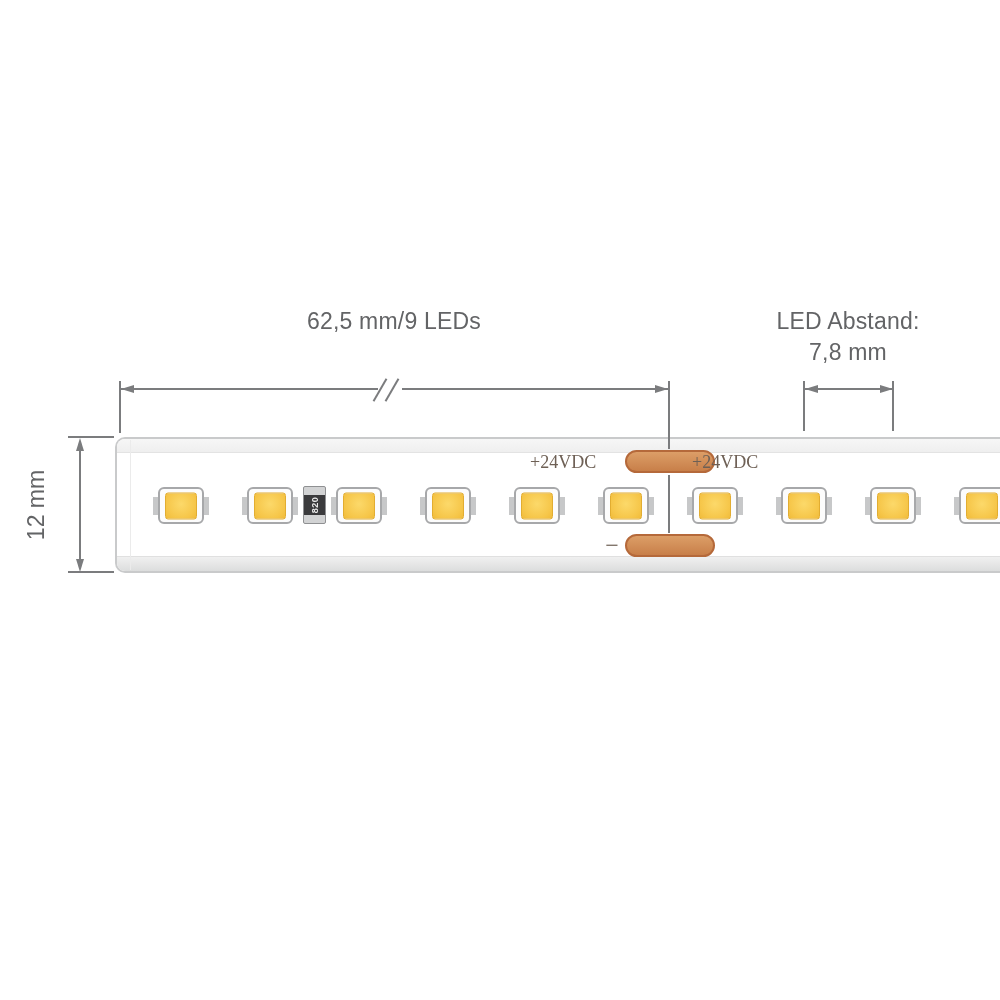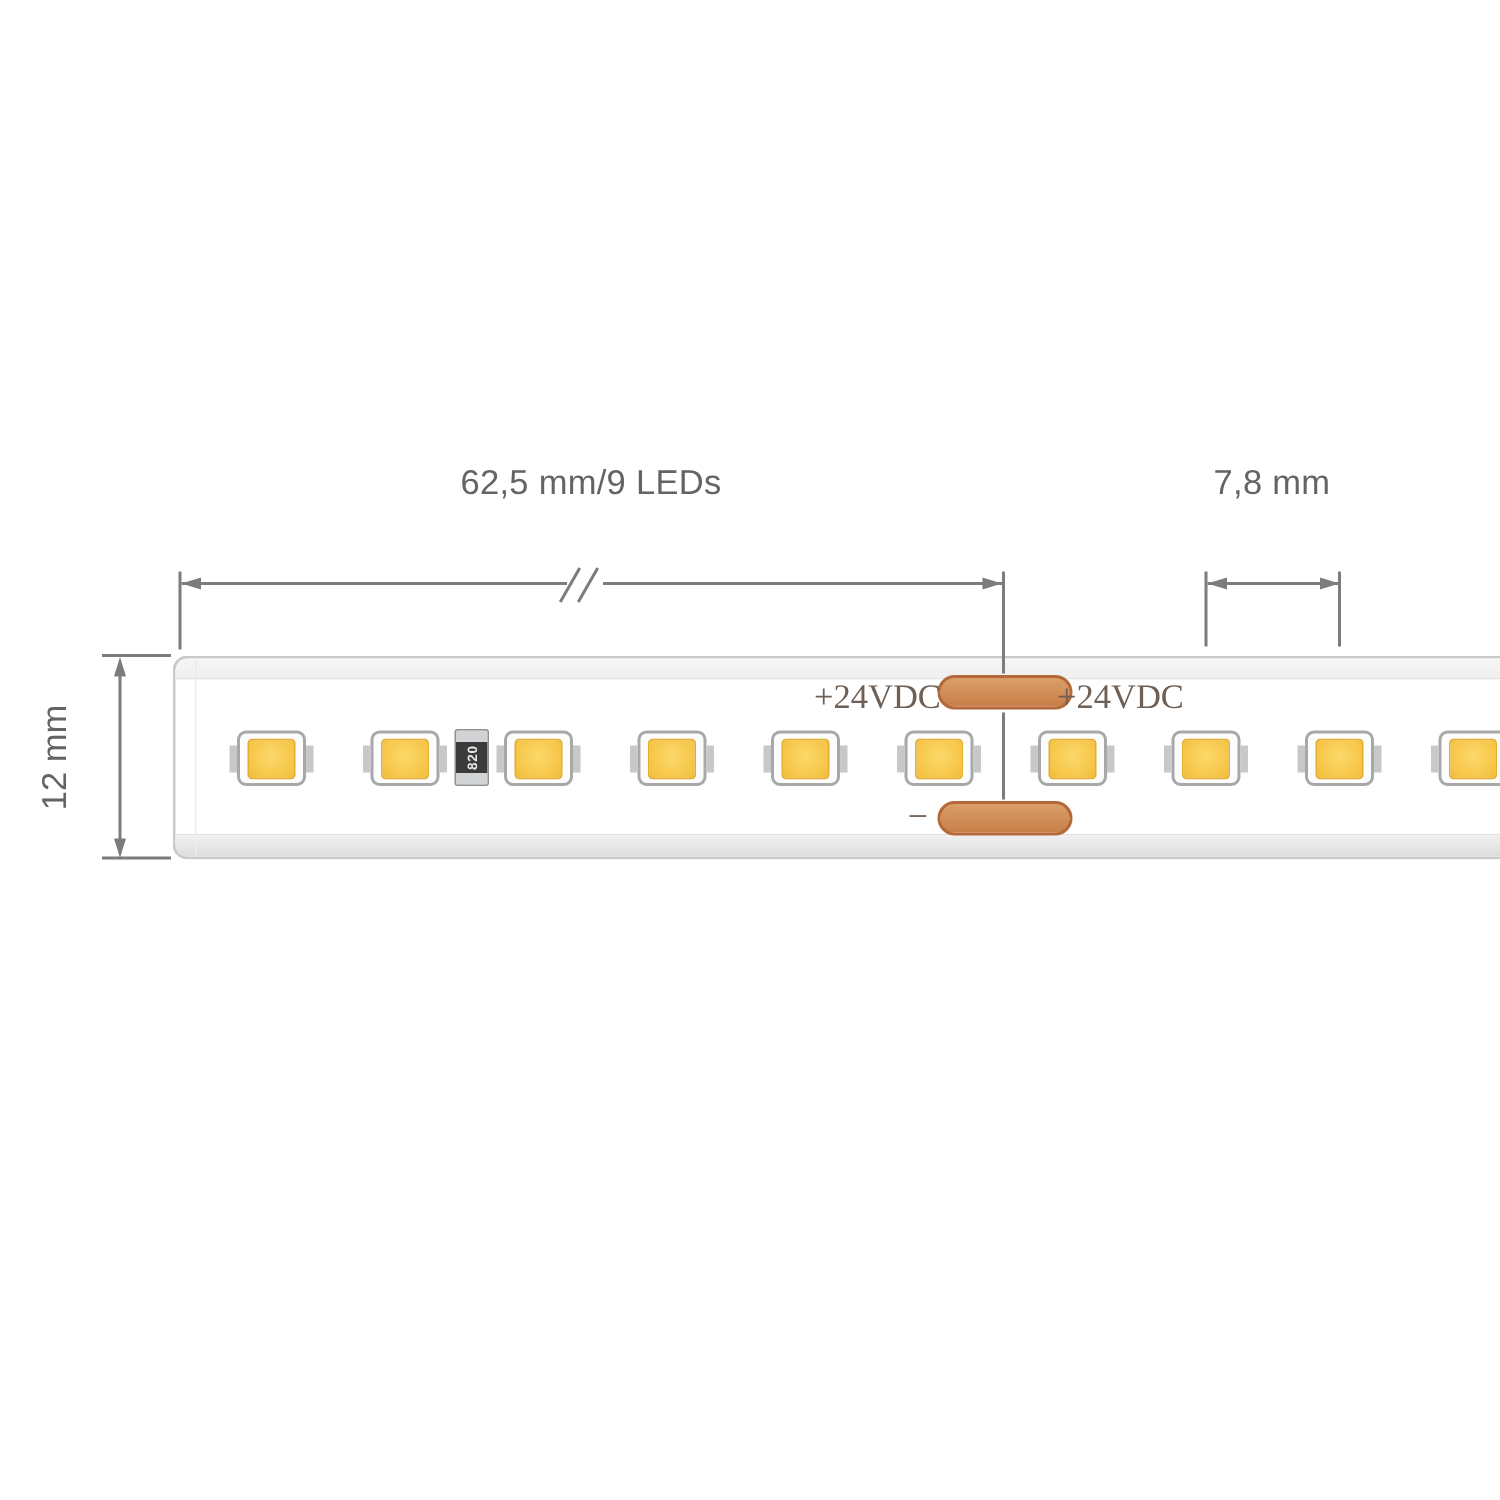--- a/index.html
+++ b/index.html
@@ -72,22 +72,22 @@
   }
   
   .pad{
     position:absolute;left:625px;width:90px;height:23px;border-radius:12px;
     background:linear-gradient(#dc9e67,#c87f49);
     border:2px solid #b5693a;box-sizing:border-box;z-index:3;
   }
   .pad-top{top:450px;} .pad-bottom{top:534px;}
   
   .pcb-text{
-    position:absolute;width:110px;text-align:center;z-index:4;
-    font-family:"Liberation Serif",serif;font-size:23px;color:#6e6055;
+    position:absolute;width:110px;text-align:left;z-index:4;
+    font-family:"Liberation Serif",serif;font-size:18px;color:#6e6055;
   }
   .pcb-minus{
     position:absolute;left:598px;top:531px;width:28px;text-align:center;z-index:4;
     font-family:"Liberation Serif",serif;font-size:24px;line-height:28px;color:#6e6055;
   }
 </style>
 </head>
 <body>
 
 <div class="canvas">
@@ -98,20 +98,21 @@
   <div class="vline" style="left:119px;top:381px;height:52px;"></div>
   <div class="vline" style="left:668px;top:381px;height:68px;"></div>
   <div class="hline" style="left:121px;top:388px;width:257px;"></div>
   <div class="hline" style="left:402px;top:388px;width:266px;"></div>
   <div class="arrow arrow-left" style="left:121px;top:385px;"></div>
   <div class="arrow arrow-right" style="left:655px;top:385px;"></div>
   <div class="slash" style="left:379px;top:377px;"></div>
   <div class="slash" style="left:391px;top:377px;"></div>
 
   <div class="dim-label" style="left:738px;top:306px;width:220px;">
+    <div>LED Abstand:</div>
     <div>7,8 mm</div>
   </div>
   <div class="vline" style="left:803px;top:381px;height:50px;"></div>
   <div class="vline" style="left:892px;top:381px;height:50px;"></div>
   <div class="hline" style="left:805px;top:388px;width:88px;"></div>
   <div class="arrow arrow-left" style="left:805px;top:385px;"></div>
   <div class="arrow arrow-right" style="left:880px;top:385px;"></div>
 
   <div class="vlabel">12 mm</div>
   <div class="hline" style="left:68px;top:436px;width:46px;"></div>

